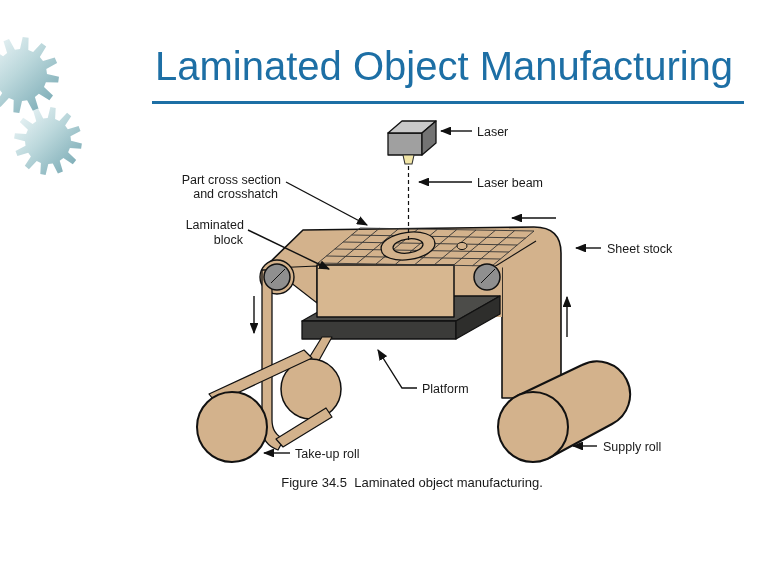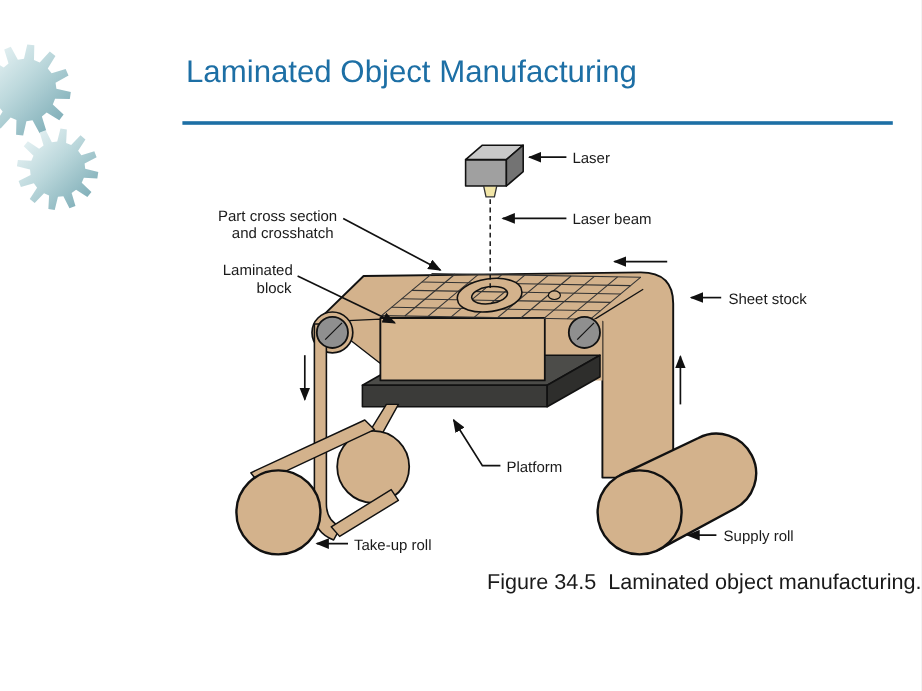--- a/index.html
+++ b/index.html
@@ -1,22 +1,22 @@
 <!DOCTYPE html>
 <html><head>
 <meta charset="utf-8">
 <style>
   html,body{margin:0;padding:0;background:#e8e8e8}
   .slide{position:relative;width:768px;height:576px;background:#ffffff;overflow:hidden;
          font-family:"Liberation Sans",sans-serif}
-  .title{position:absolute;left:155px;top:44px;font-size:26px;font-weight:400;
+  .title{position:absolute;left:155px;top:44px;font-size:40px;font-weight:400;
          color:#1d6fa5;white-space:nowrap}
   .rule{position:absolute;left:152px;top:101px;width:592px;height:3px;background:#1d6fa5}
-  .caption{position:absolute;left:56px;top:475px;width:712px;text-align:right;
-           font-size:18px;color:#1a1a1a;white-space:pre}
+  .caption{position:absolute;left:56px;top:475px;width:712px;text-align:center;
+           font-size:13px;color:#1a1a1a;white-space:pre}
   svg.d{position:absolute;left:0;top:0}
   .lbl{font-size:12.5px;fill:#1a1a1a}
   .ol{stroke:#111;stroke-linejoin:round}
   .ld{stroke:#111;stroke-width:1.4;fill:none}
   .hl{stroke:#333;stroke-width:0.9}
 </style>
 </head>
 <body>
 
 <div class="slide">

